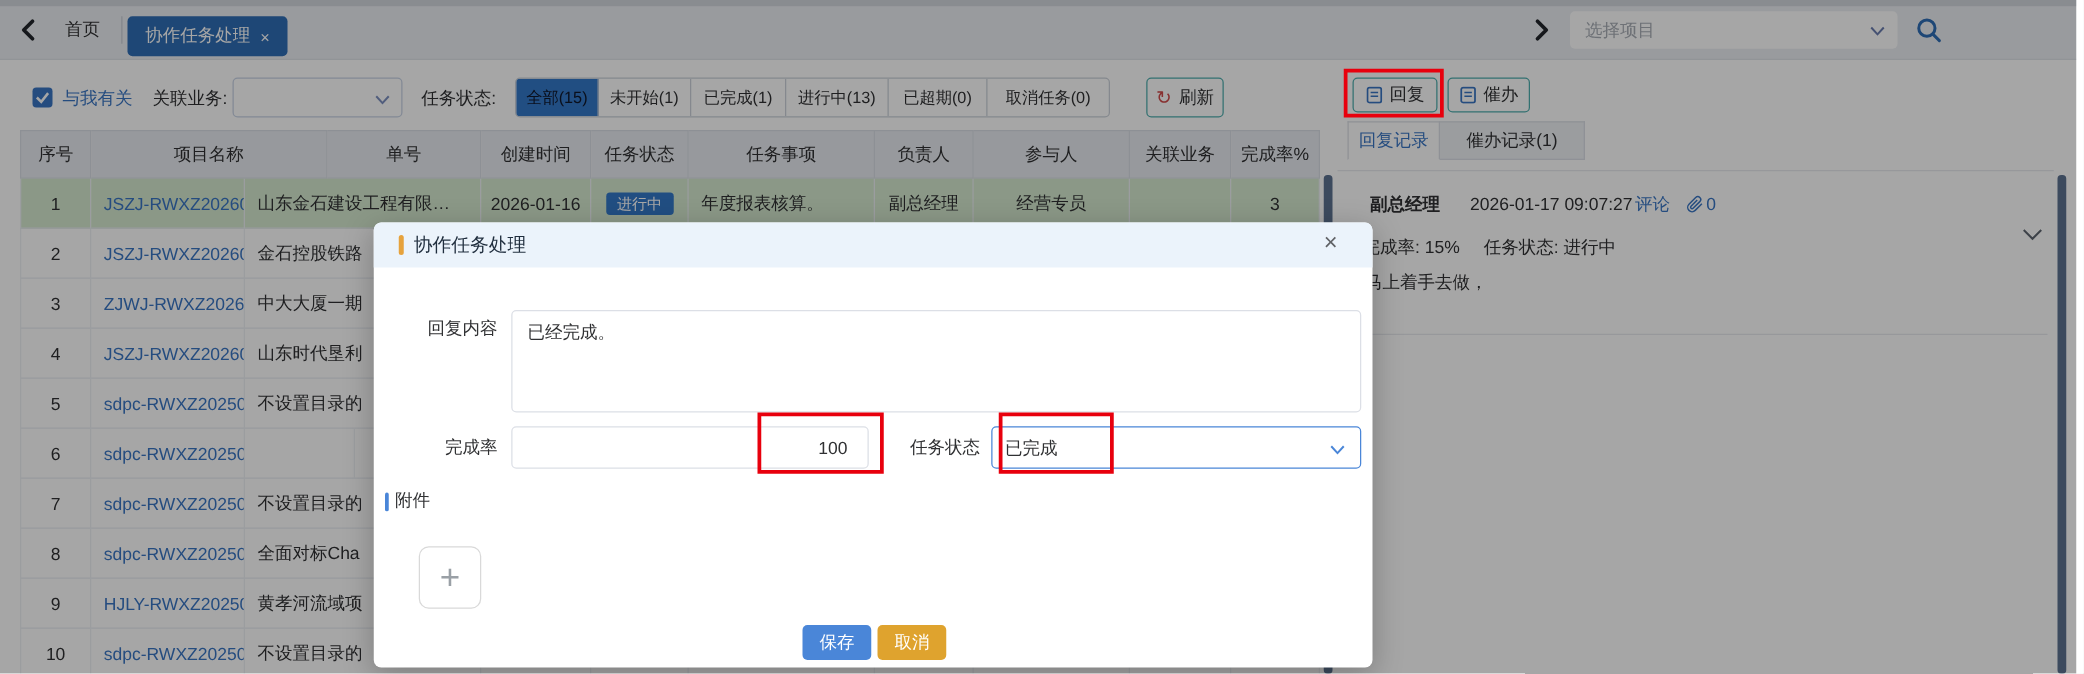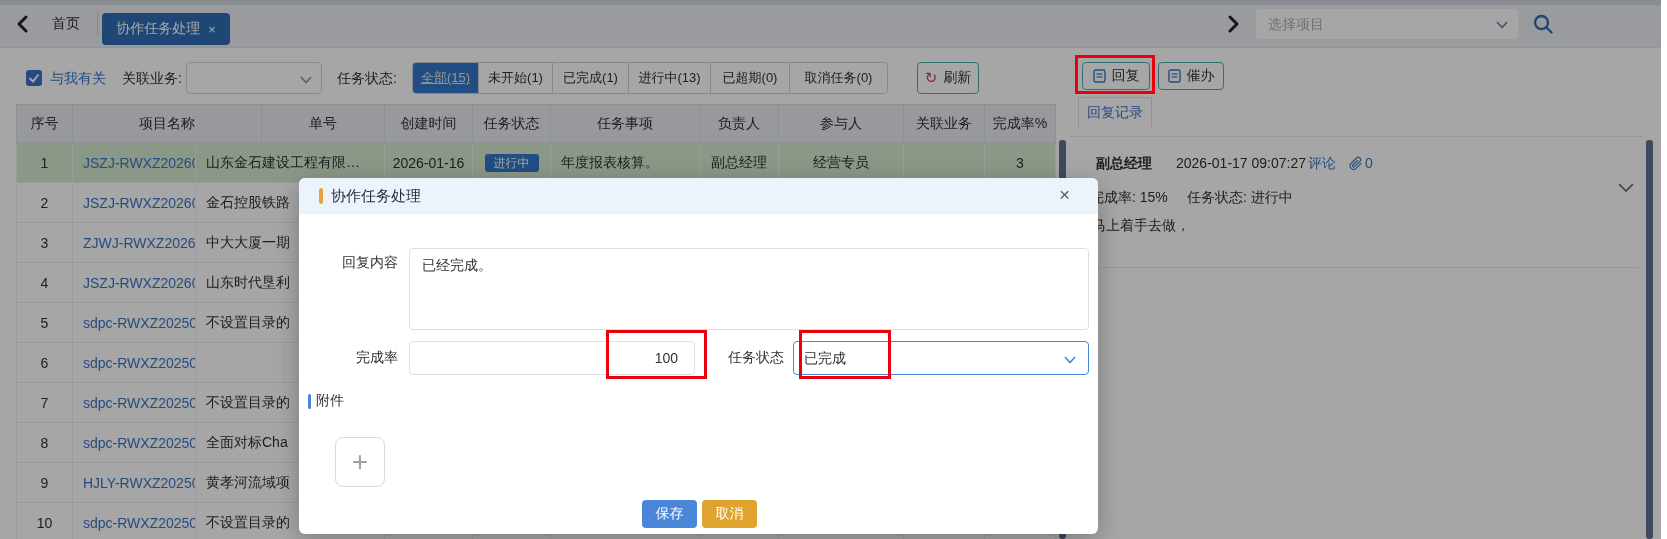--- a/index.html
+++ b/index.html
@@ -21,21 +21,21 @@
   
   .sel { background:#fff; border-radius:4px; border:1px solid #c9d4e6; }
   .sel-plain { background:#fff; border-radius:4px; border:none; }
   .chev { width:12px; height:8px; }
 
   
   #seg { display:flex; height:32px; border:1px solid #ccd2da; border-radius:4px; overflow:hidden; background:#fff; }
   .seg { display:flex; align-items:center; justify-content:center; font-size:13px; color:#303133;
     border-right:1px solid #ccd2da; }
   .seg:last-child { border-right:none; }
-  .seg-active { background:#3478c8; color:#e5e5e5;text-decoration:underline; }
+  .seg-active { background:#3478c8; color:#0f172a; }
 
   .btn-outline { border:1px solid #4faeae; border-radius:4px; background:#fff; display:flex;
     align-items:center; justify-content:center; gap:6px; font-size:14px; color:#303133; }
 
   
   .tr { display:flex; }
   .th,.td { overflow:hidden; white-space:nowrap; font-size:14px; display:flex; align-items:center; }
   .th { background:#e9ecf1; color:#303133; justify-content:center; border-right:1px solid #d9dee5;
     border-top:1px solid #d9dee5; border-bottom:1px solid #d9dee5; height:39px; }
   .td { border-right:1px solid #eef1f5; border-bottom:1px solid #e9edf3; height:40px; color:#303133; }
@@ -318,20 +318,23 @@
         <rect x="1" y="1" width="11" height="12" rx="1.5" fill="none" stroke="#3a76c4" stroke-width="1.4"></rect>
         <line x1="3.5" y1="5" x2="9.5" y2="5" stroke="#3a76c4" stroke-width="1.2"></line>
         <line x1="3.5" y1="8" x2="9.5" y2="8" stroke="#3a76c4" stroke-width="1.2"></line>
       </svg>
     <span>催办</span>
   </div>
 
   <div class="abs rp-tab active" style="left:1078px;top:97px;width:74px;height:31px;">
     <span>回复记录</span>
   </div>
+  <div class="abs rp-tab inactive" style="left:1152px;top:97px;width:116px;height:31px;">
+    <span>催办记录(1)</span>
+  </div>
   <div class="abs divline" style="left:1070px;top:136px;width:573px;"></div>
 
   <div class="abs txt" style="left:1096px;top:155px;font-weight:bold;">副总经理</div>
   <div class="abs txt" style="left:1176px;top:155px;">2026-01-17 09:07:27</div>
   <div class="abs txt blue" style="left:1308px;top:155px;">评论</div>
   <div class="abs" style="left:1349px;top:155px;display:flex;align-items:center;gap:2px;">
     <svg width="14" height="15" viewBox="0 0 24 24">
         <path d="M21.44 11.05l-9.19 9.19a6 6 0 0 1-8.49-8.49l9.19-9.19a4 4 0 0 1 5.66 5.66l-9.2 9.19a2 2 0 0 1-2.83-2.83l8.49-8.48" fill="none" stroke="#3a76c4" stroke-width="2"></path>
       </svg>
     <span class="txt blue">0</span>

